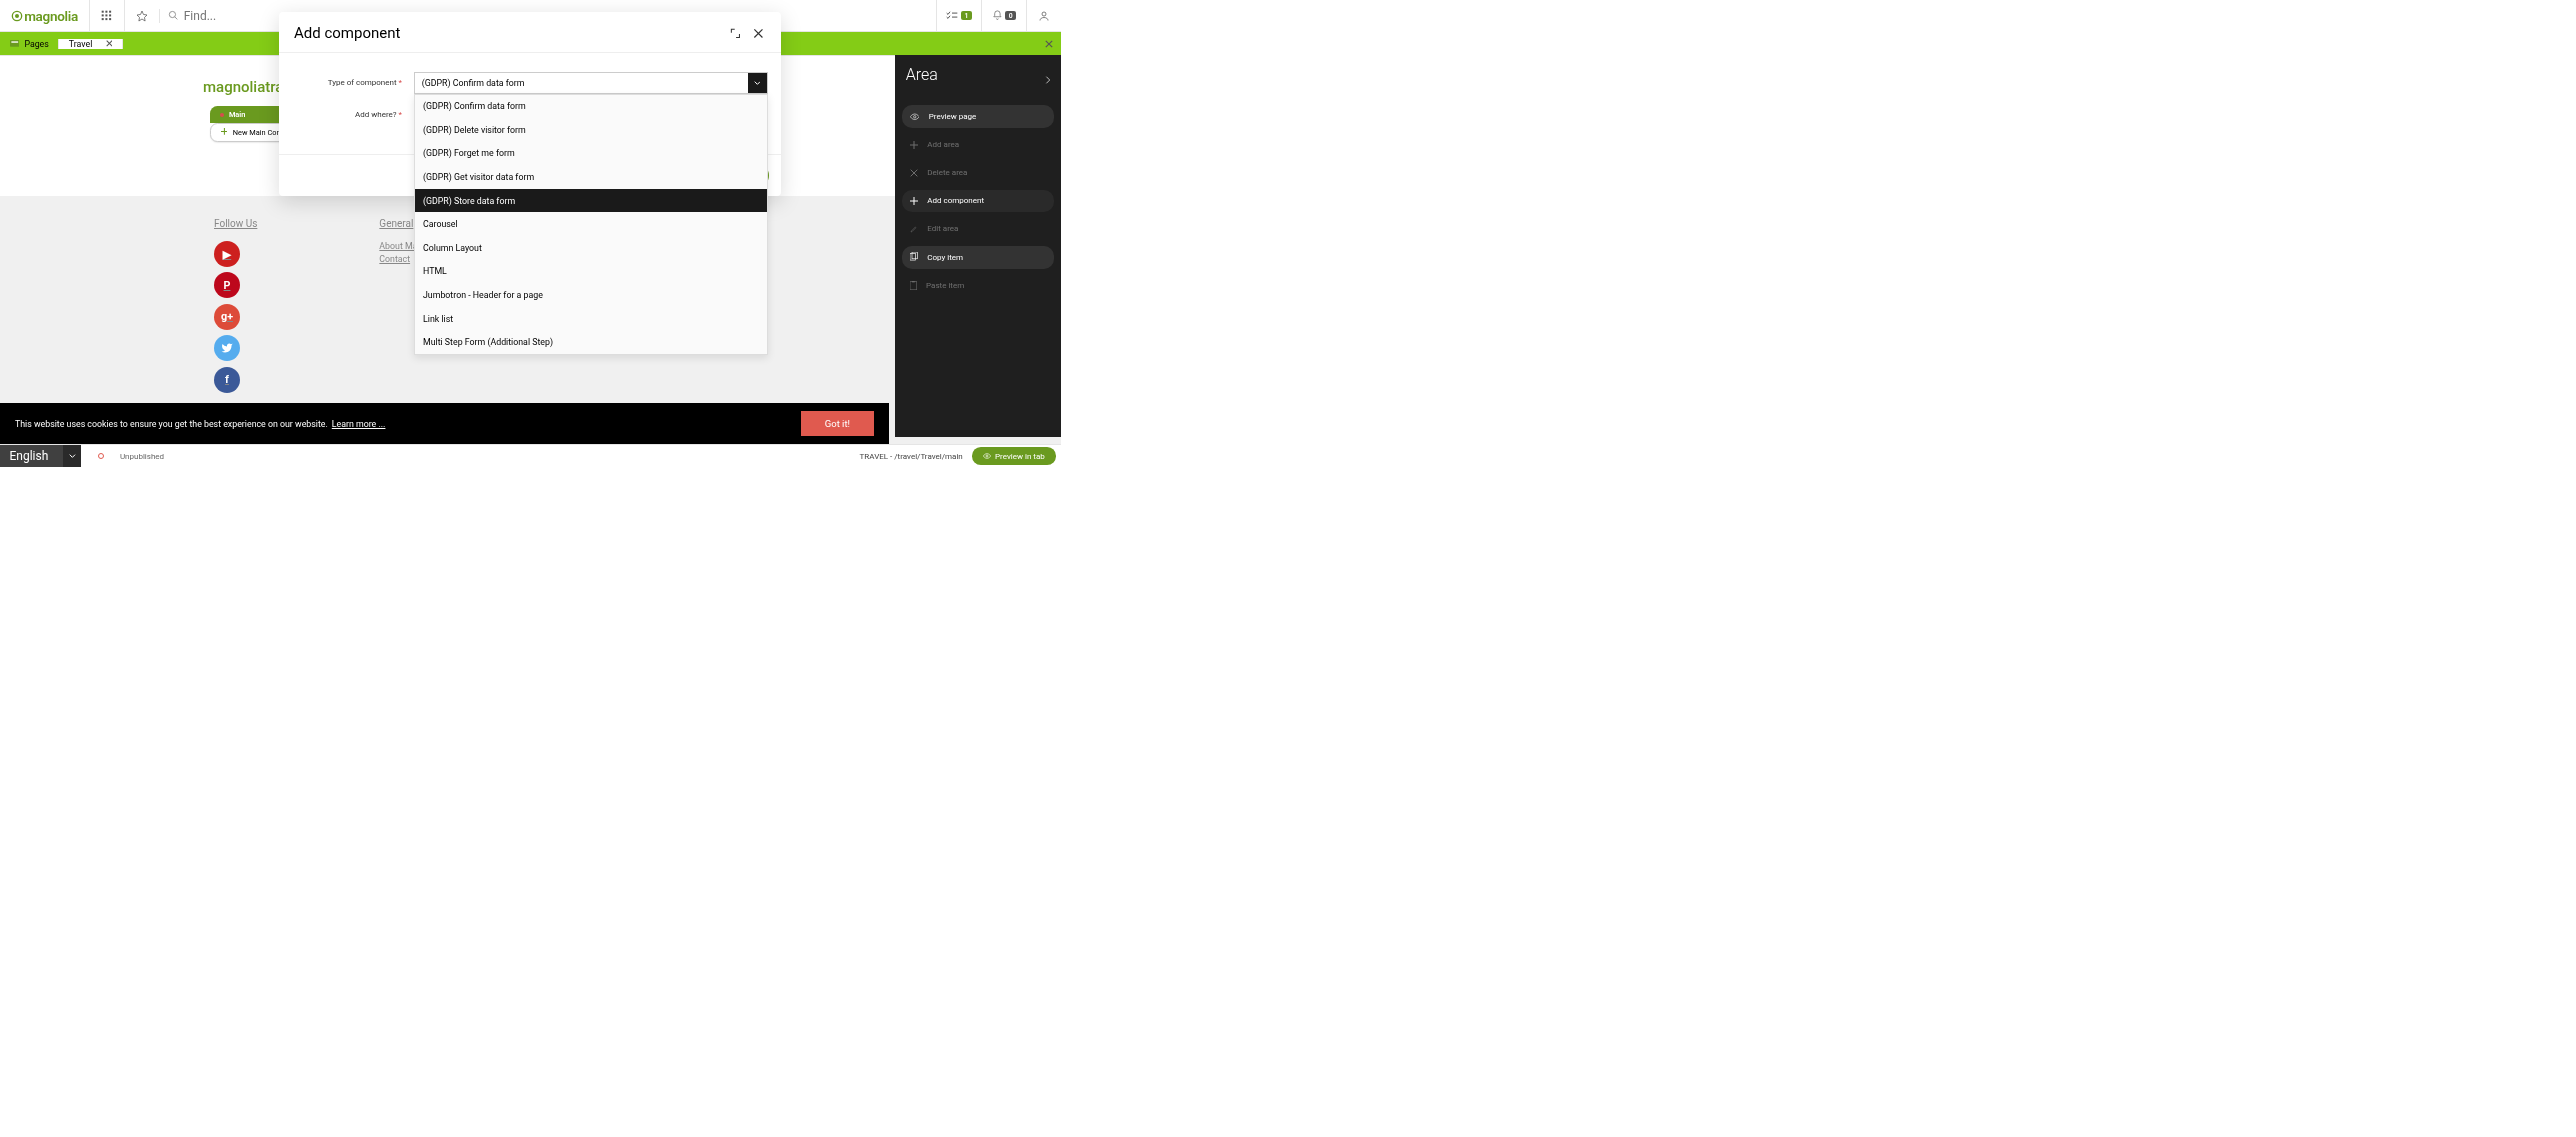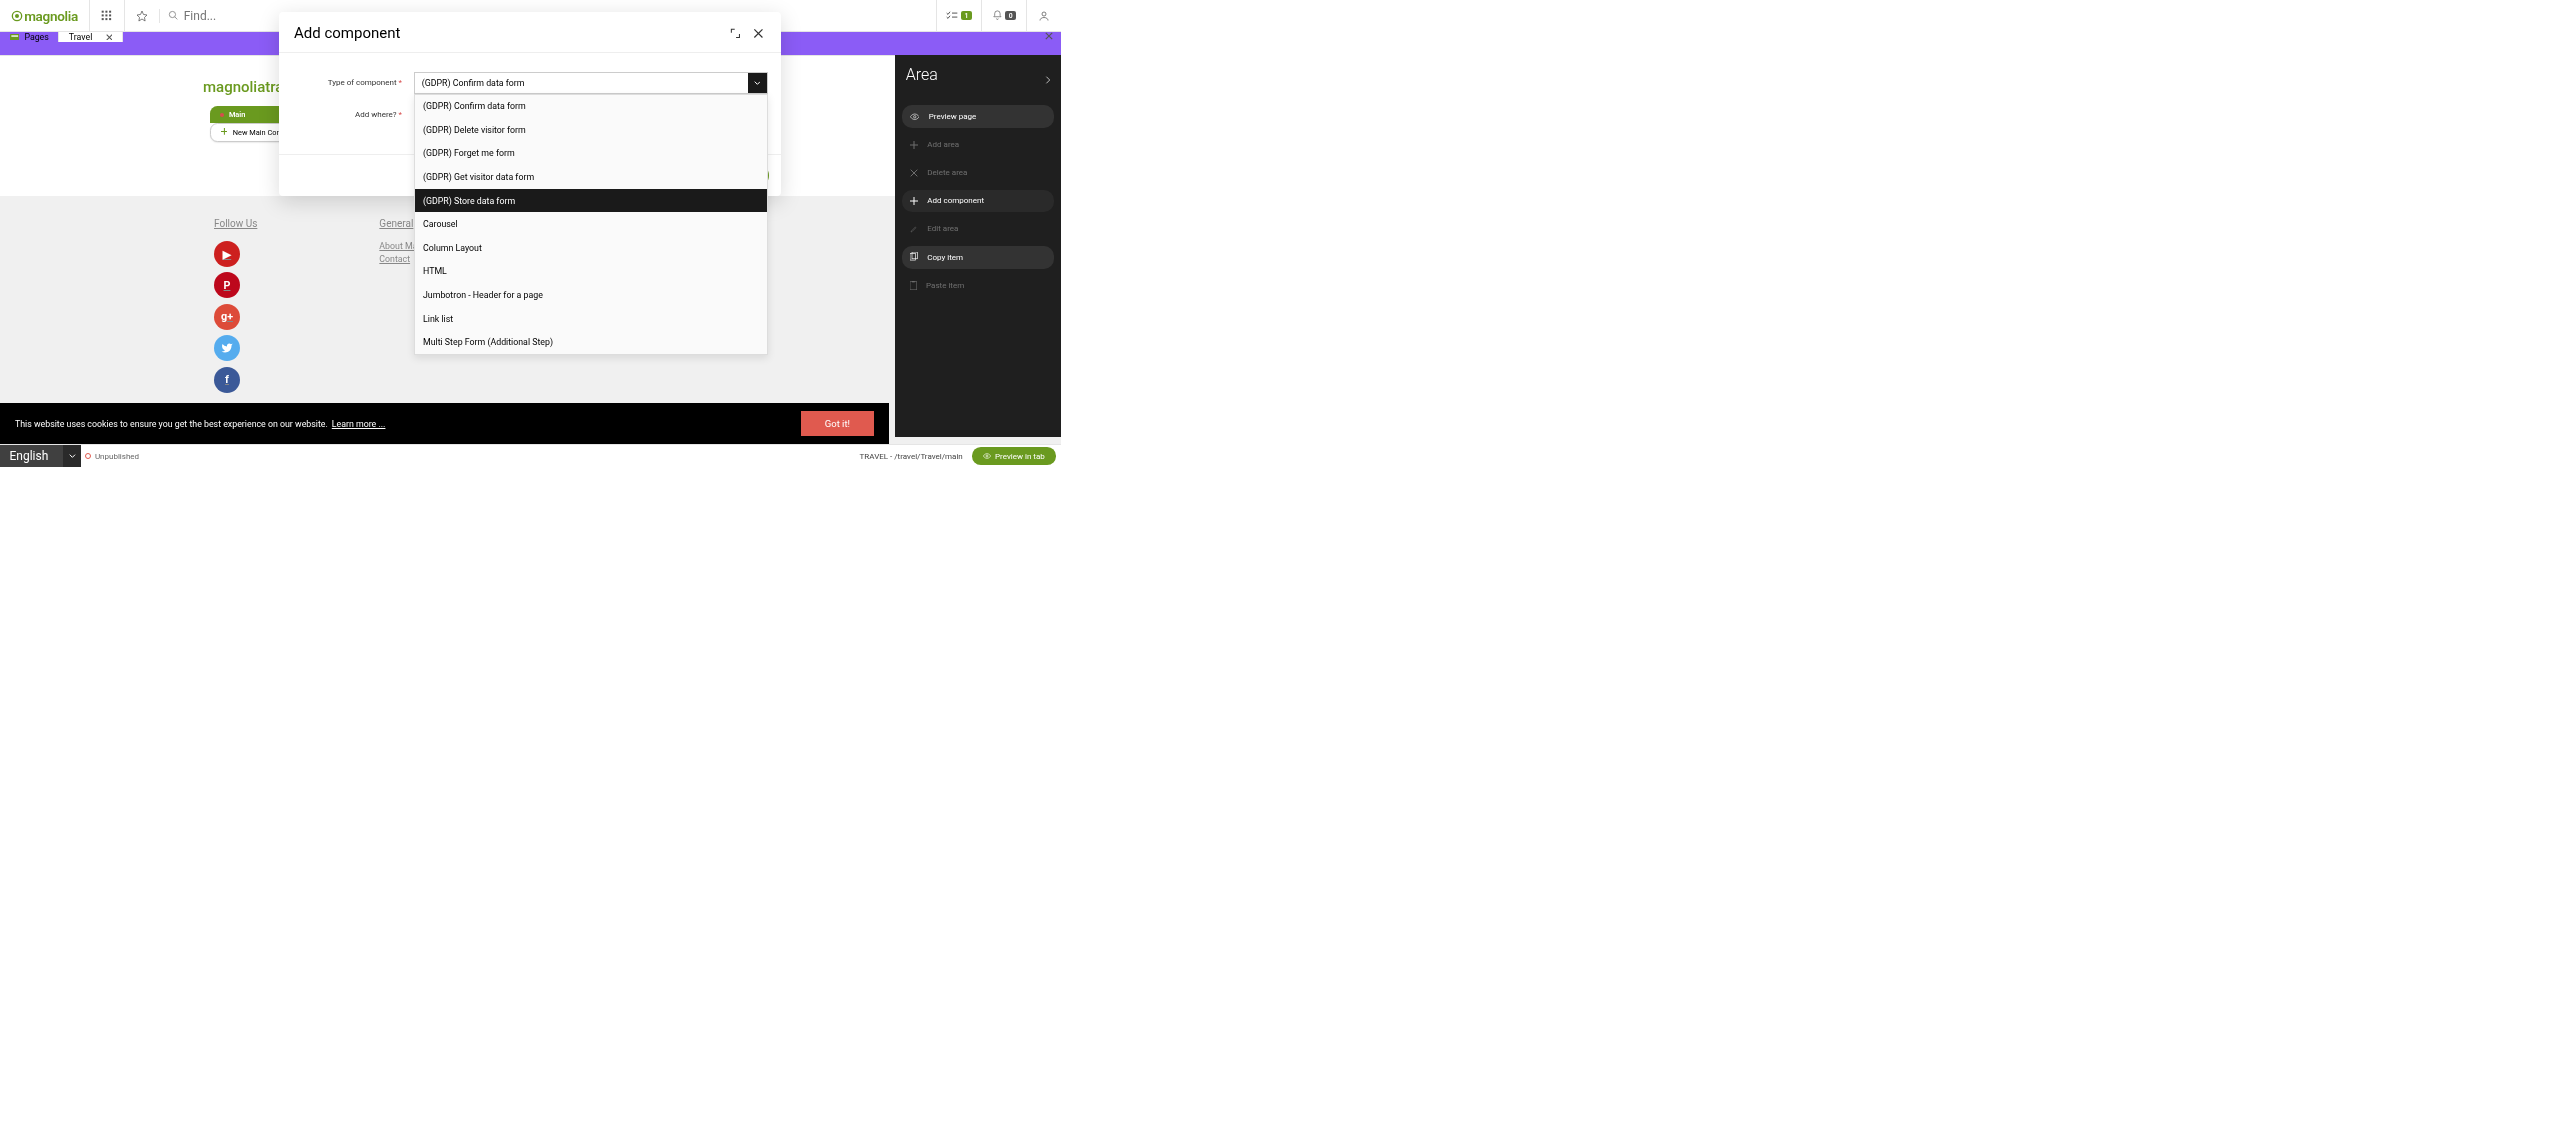--- a/index.html
+++ b/index.html
@@ -9,21 +9,21 @@
 .logo { color: #6a9a1f; font-size: 13.5px; font-weight: 600; padding: 0 10.8px; display: flex; align-items: center; letter-spacing: -0.3px; }
 .logo svg { margin-right: 1.4px; }
 .topbar-btn { width: 35px; height: 32px; display: flex; align-items: center; justify-content: center; border-left: 0.7px solid #e5e5e5; cursor: pointer; }
 .search-wrap { flex: 1; display: flex; align-items: center; padding: 0 8px; border-left: 0.7px solid #e5e5e5; }
 .search-wrap input { border: none; outline: none; font-size: 12px; color: #888; padding: 0 5.4px; width: 100%; }
 .topbar-right { display: flex; margin-left: auto; }
 .badge { font-size: 6.8px; padding: 0.7px 3.4px; border-radius: 2px; margin-left: 2.7px; font-weight: 600; }
 .badge.green { background: #6a9a1f; color: #fff; }
 .badge.grey { background: #555; color: #fff; }
 
-.tabbar { height: 24px; background: #8b5cf6; border-bottom: 0.7px solid #e5e5e5; display: flex; align-items: flex-start; }
+.tabbar { height: 24px; background: #84cc16; border-bottom: 0.7px solid #e5e5e5; display: flex; align-items: center; }
 .app-tab { display: flex; align-items: center; padding: 0 9.5px; font-size: 8.8px; border-right: 0.7px solid #e5e5e5; gap: 5.4px; }
 .app-tab.active { background: #fff; }
 .tab-close-x { margin-left: 8px; color: #555; cursor: pointer; }
 .tabbar-spacer { flex: 1; }
 .tabbar-close { width: 24px; display: flex; align-items: center; justify-content: center; cursor: pointer; }
 
 .content { position: absolute; top: 56px; left: 0; right: 0; bottom: 23px; background: #f0f0f0; overflow: hidden; }
 .page-mock { position: absolute; top: 0; left: 0; right: 0; height: 140px; background: #fff; }
 .page-logo { position: absolute; top: 21.6px; left: 203px; font-size: 15px; color: #6a9a1f; font-weight: 500; }
 .lang-pill { position: absolute; top: 9.5px; right: 92px; color: #888; font-size: 8px; }
@@ -72,21 +72,21 @@
 .side-actions { padding: 0 6.8px; }
 .side-item { display: flex; align-items: center; padding: 6.8px 8px; font-size: 8px; border-radius: 10px; gap: 9.5px; color: #ccc; }
 .side-item.en { background: #333; color: #fff; cursor: pointer; margin-bottom: 5.4px; }
 .side-item.emph { background: #2a2a2a; color: #fff; cursor: pointer; margin-bottom: 5.4px; }
 .side-item.dis { opacity: .45; margin-bottom: 5.4px; }
 .side-gap { height: 10.8px; }
 
 .bottombar { position: absolute; bottom: 0; left: 0; right: 0; height: 23px; background: #fff; border-top: 0.7px solid #e5e5e5; display: flex; align-items: center; z-index: 20; }
 .lang-sel { background: #404040; color: #fff; height: 23px; display: flex; align-items: center; padding: 0 9.5px; font-size: 12px; }
 .lang-sel .chev-btn { background: #2a2a2a; margin: 0 -9.5px 0 15px; padding: 0 5.4px; height: 23px; display: flex; align-items: center; }
-.pub-status { margin-left: 4px; font-size: 8px; color: #666; display: flex; align-items: center; gap: 4px; }
+.pub-status { margin-left: 17px; font-size: 8px; color: #666; display: flex; align-items: center; gap: 16px; }
 .pub-status .ring { width: 6px; height: 6px; border: 1px solid #e05a4f; border-radius: 50%; }
 .bottombar .path { margin-left: auto; font-size: 8px; color: #444; padding-right: 9.5px; }
 .preview-btn { background: #6a9a1f; color: #fff; height: 17.6px; border-radius: 8.8px; padding: 0 10.8px; display: flex; align-items: center; gap: 4px; font-size: 8px; margin-right: 5.4px; cursor: pointer; }
 
 svg { display: block; }
 </style>
 </head>
 <body>
 
 <div class="topbar">

